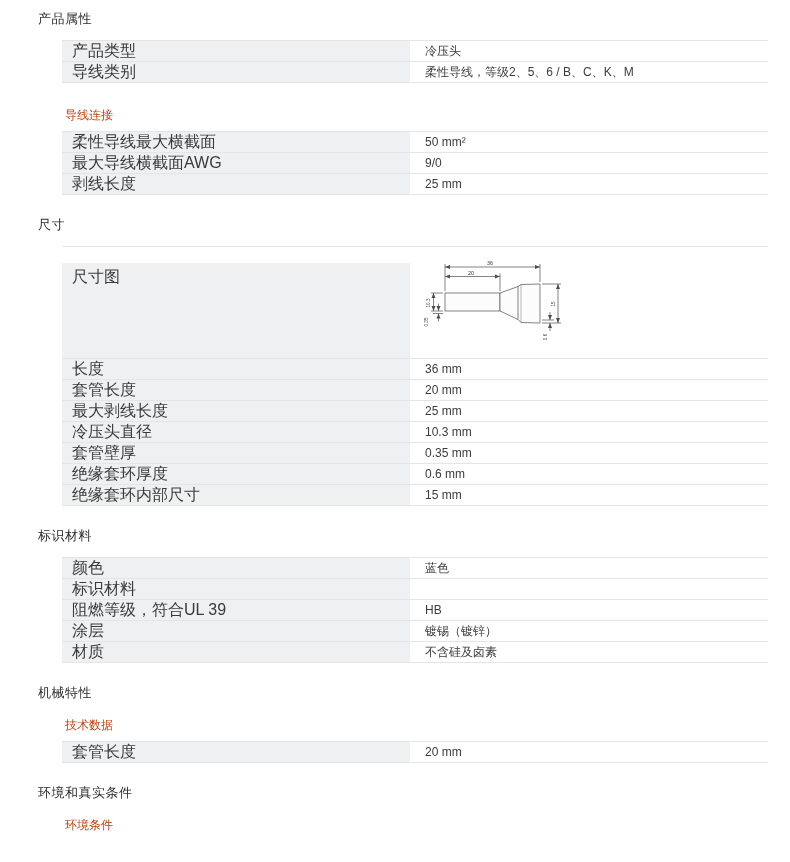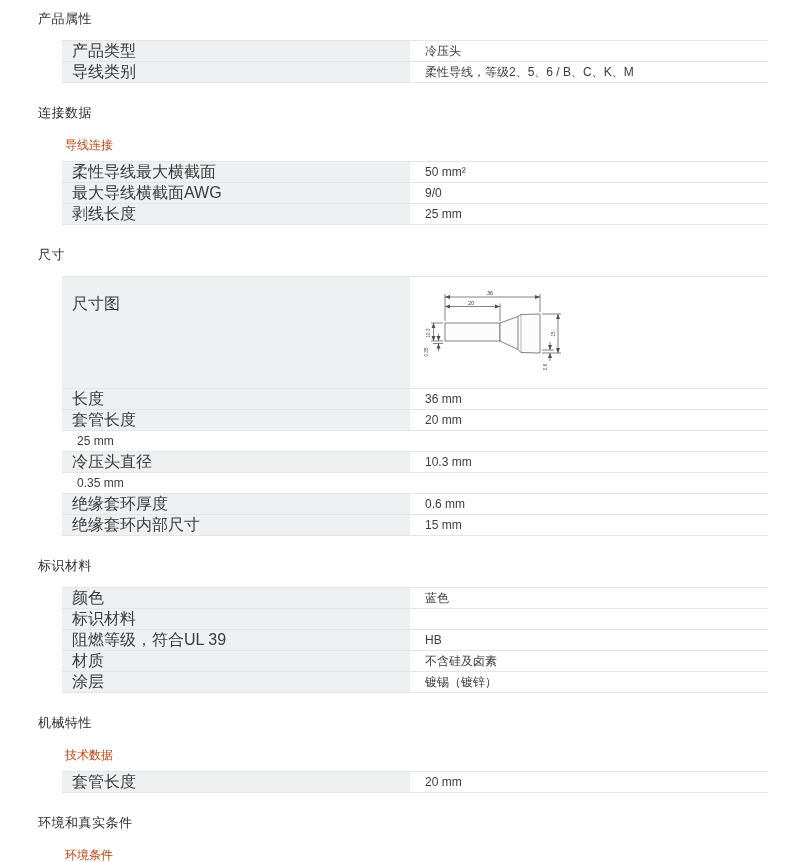--- a/index.html
+++ b/index.html
@@ -23,21 +23,21 @@
   .row { display:flex; align-items:stretch; border-bottom:1px solid #e3e6e7; }
   .lbl {
     width:348px; flex:0 0 348px; background:#eef0f1;
     padding:3px 10px; font-size:16px; line-height:14px;
     display:flex; align-items:center;
   }
   .val {
     flex:1; padding:3px 0 3px 15px; font-size:12px; line-height:14px;
     display:flex; align-items:center;
   }
-  .fig-row .lbl { align-items:flex-start; padding-top:20px; }
+  .fig-row .lbl { align-items:flex-start; padding-top:7px;margin-top:16px; }
   .fig-row .val { display:block; padding:9px 0 7px 10px; }
   svg.dim-draw { display:block; }
   .dim-text { font-family:"Liberation Sans","DejaVu Sans",sans-serif; fill:#3b3b3b; }
 </style>
 </head>
 <body>
 
 <div class="page">
 
   <div class="section">
@@ -48,21 +48,20 @@
         <div class="val">冷压头</div>
       </div>
       <div class="row">
         <div class="lbl">导线类别</div>
         <div class="val">柔性导线，等级2、5、6 / B、C、K、M</div>
       </div>
     </div>
   </div>
 
   <div class="section">
-    <h2 class="sec-title">连接数据</h2>
     <div class="subsec">导线连接</div>
     <div class="tbl">
       <div class="row">
         <div class="lbl">柔性导线最大横截面</div>
         <div class="val">50 mm²</div>
       </div>
       <div class="row">
         <div class="lbl">最大导线横截面AWG</div>
         <div class="val">9/0</div>
       </div>
@@ -127,27 +126,29 @@
 
       <div class="row">
         <div class="lbl">长度</div>
         <div class="val">36 mm</div>
       </div>
       <div class="row">
         <div class="lbl">套管长度</div>
         <div class="val">20 mm</div>
       </div>
       <div class="row">
+        <div class="lbl">最大剥线长度</div>
         <div class="val">25 mm</div>
       </div>
       <div class="row">
         <div class="lbl">冷压头直径</div>
         <div class="val">10.3 mm</div>
       </div>
       <div class="row">
+        <div class="lbl">套管壁厚</div>
         <div class="val">0.35 mm</div>
       </div>
       <div class="row">
         <div class="lbl">绝缘套环厚度</div>
         <div class="val">0.6 mm</div>
       </div>
       <div class="row">
         <div class="lbl">绝缘套环内部尺寸</div>
         <div class="val">15 mm</div>
       </div>
@@ -162,27 +163,27 @@
         <div class="val">蓝色</div>
       </div>
       <div class="row">
         <div class="lbl">标识材料</div>
       </div>
       <div class="row">
         <div class="lbl">阻燃等级，符合UL 39</div>
         <div class="val">HB</div>
       </div>
       <div class="row">
+        <div class="lbl">涂层</div>
+        <div class="val">镀锡（镀锌）</div>
+      </div>
+      <div class="row">
         <div class="lbl">材质</div>
         <div class="val">不含硅及卤素</div>
       </div>
-      <div class="row">
-        <div class="lbl">涂层</div>
-        <div class="val">镀锡（镀锌）</div>
-      </div>
     </div>
   </div>
 
   <div class="section">
     <h2 class="sec-title">机械特性</h2>
     <div class="subsec">技术数据</div>
     <div class="tbl">
       <div class="row">
         <div class="lbl">套管长度</div>
         <div class="val">20 mm</div>

